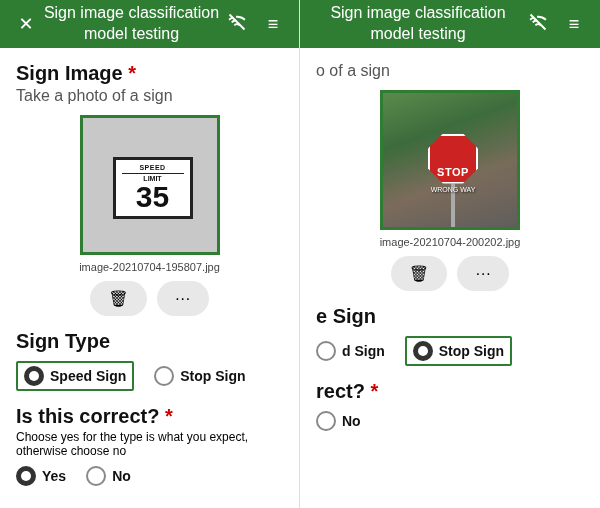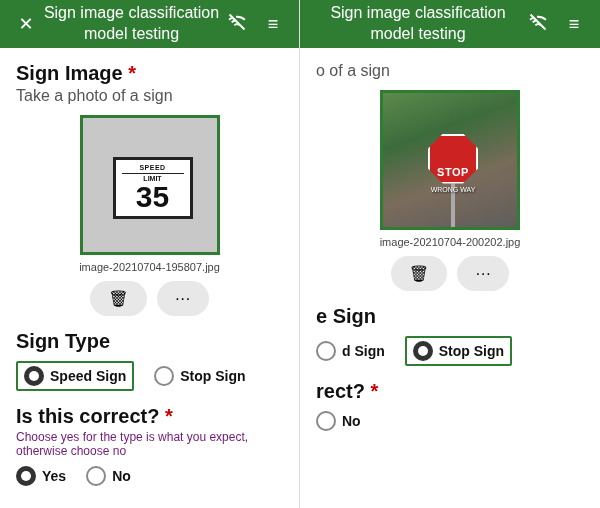--- a/index.html
+++ b/index.html
@@ -245,21 +245,21 @@
       color: #111;
     }
 
     
     .correct-section {
       margin-bottom: 32px;
     }
 
     .correct-desc {
       font-size: 12px;
-      color: #701a75;
+      color: #000000;
       margin-bottom: 8px;
     }
 
     
     .location-section {
       margin-bottom: 30px;
     }
 
     
     .screen-right {

